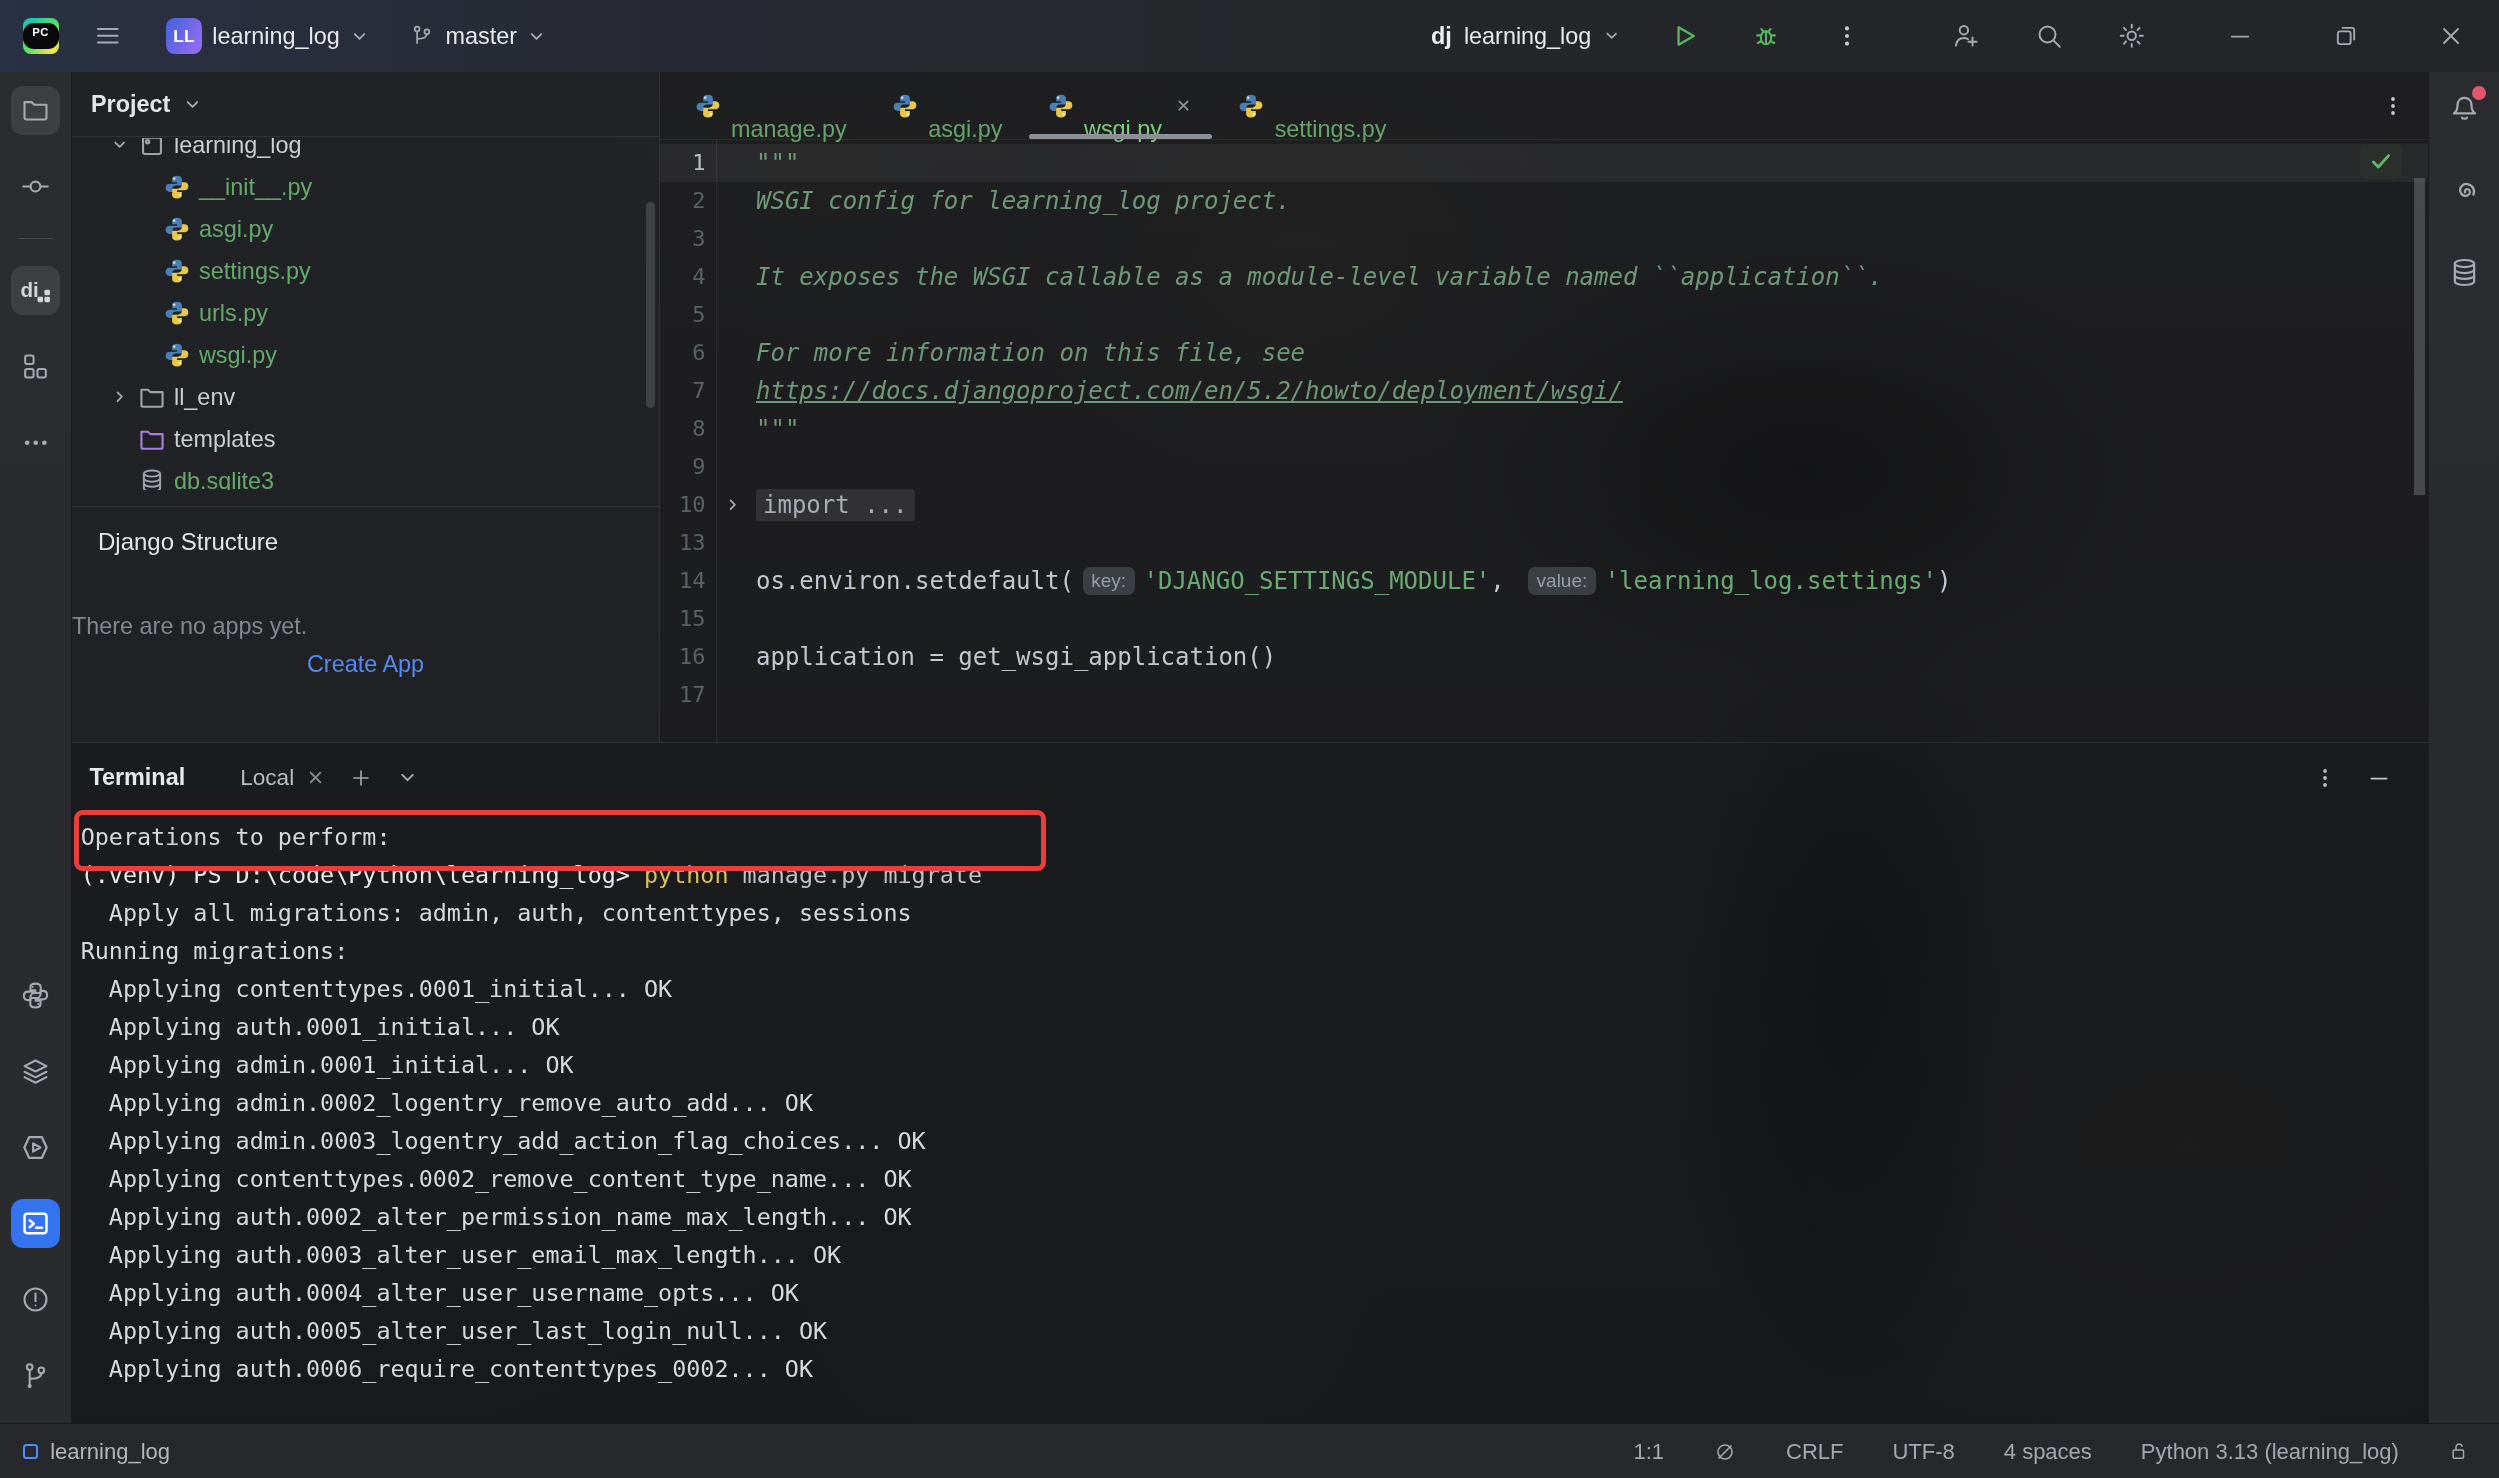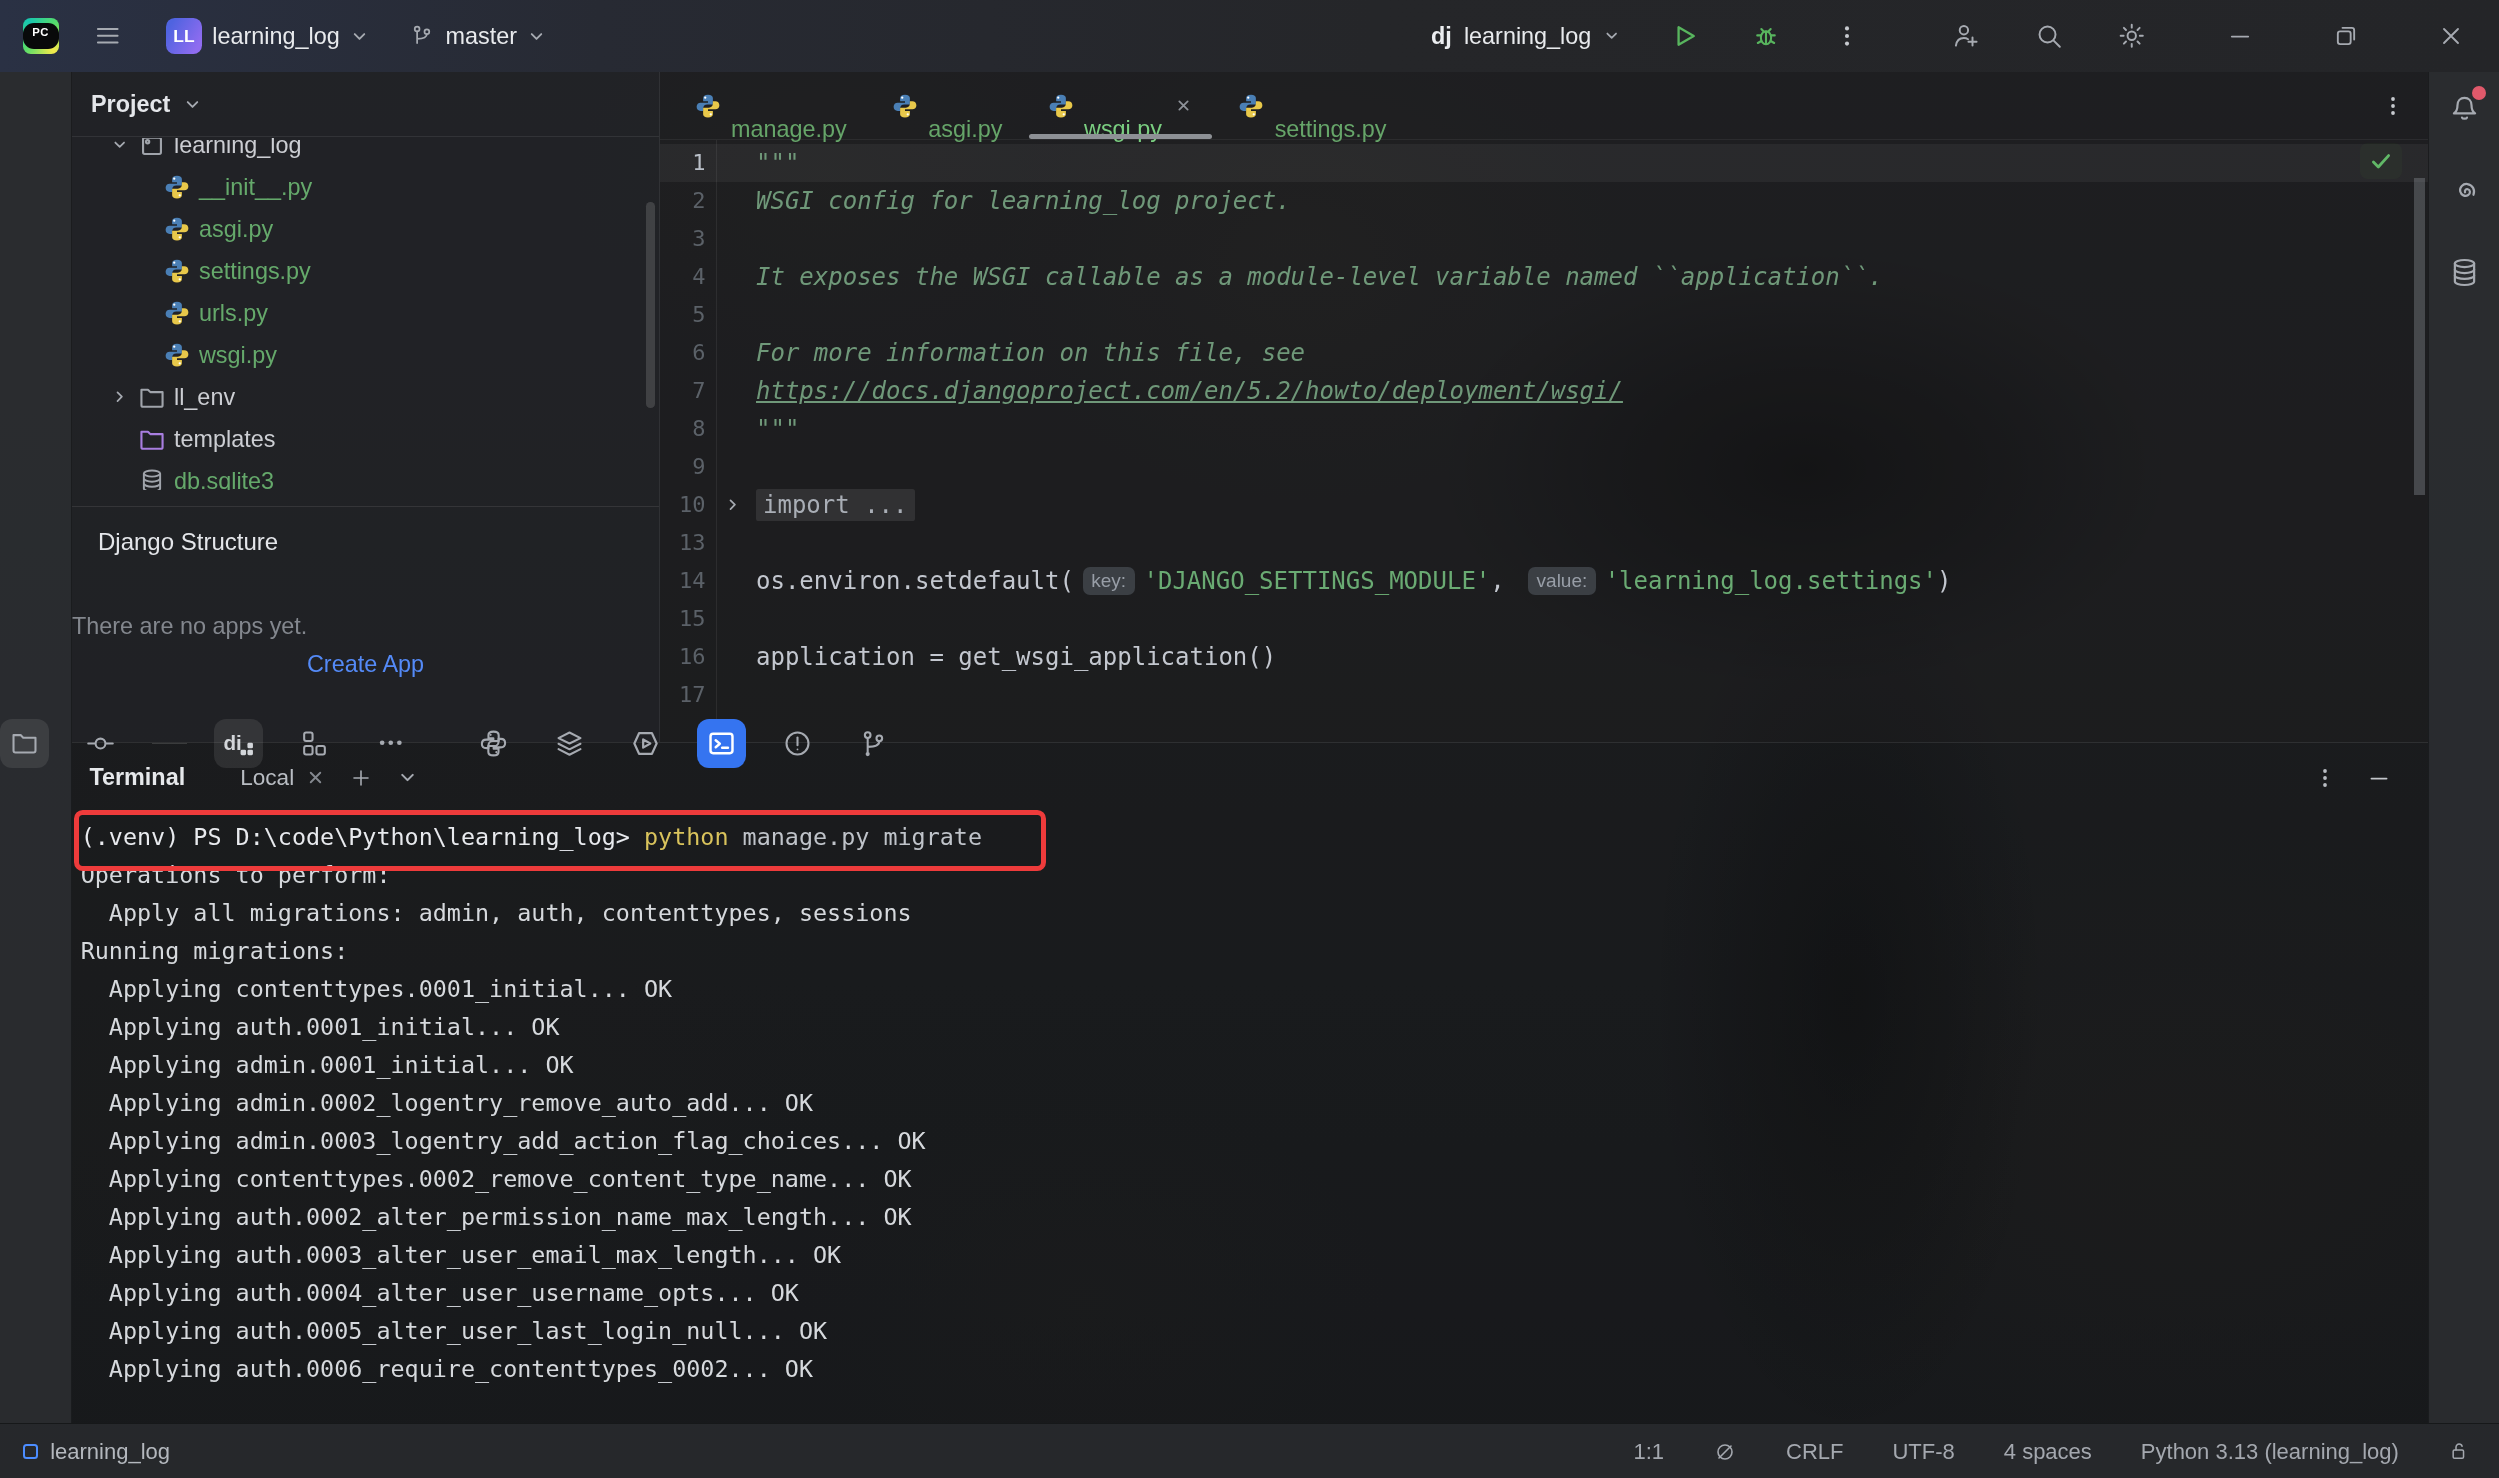--- a/index.html
+++ b/index.html
@@ -29,21 +29,21 @@
     font-weight:bold;display:flex;align-items:flex-start;justify-content:center;padding-top:2.6px;letter-spacing:0.4px;}
   .tb-widget{display:flex;align-items:center;gap:10.4px;padding:7px 8.7px;border-radius:8.7px;cursor:default;}
   .ll-badge{width:36px;height:36px;border-radius:8.7px;background:linear-gradient(120deg,#4f63e0 15%,#8f6cf0 85%);
     color:#fff;font-weight:bold;font-size:17.4px;display:flex;align-items:center;justify-content:center;}
   .tb-text{font-size:23.4px;color:#e8eaed;}
   .tb-right{margin-left:auto;display:flex;align-items:center;gap:29.5px;}
   .dj-mark{font-size:23.4px;font-weight:bold;color:#eceef1;letter-spacing:0;}
   .winbtn{padding:0 12px;display:flex;align-items:center;}
   
   .leftbar{position:absolute;left:0;top:72px;width:72px;height:1351px;z-index:4;background:rgba(43,45,48,.94);
-    border-right:0.9px solid rgba(0,0,0,.35);display:flex;flex-direction:row;align-items:center;padding:14px 0 22.6px;gap:27px;}
+    border-right:0.9px solid rgba(0,0,0,.35);display:flex;flex-direction:column;align-items:center;padding:14px 0 22.6px;gap:27px;}
   .rightbar{position:absolute;right:0;top:72px;width:72px;height:1351px;z-index:4;background:rgba(43,45,48,.94);
     border-left:0.9px solid rgba(0,0,0,.35);display:flex;flex-direction:column;align-items:center;padding:12px 0;gap:33px;}
   .bar-chip{width:49px;height:49px;border-radius:12px;display:flex;align-items:center;justify-content:center;flex:none;}
   .bar-chip.gray{background:rgba(255,255,255,.09);}
   .bar-chip.blue{background:#3574f0;}
   .bar-ic{width:49px;height:49px;display:flex;align-items:center;justify-content:center;flex:none;}
   .bar-divider{width:35px;height:0.9px;background:rgba(255,255,255,.14);flex:none;}
   .bar-spacer{flex:1;}
   .bell-wrap{position:relative;}
   .bell-dot{position:absolute;right:3.5px;top:1.7px;width:14px;height:14px;border-radius:50%;background:#e0596b;}
@@ -608,22 +608,22 @@
         </div>
         <div style="display:flex;">
           <svg class="ic" width="26" height="26" viewBox="0 0 24 24" style="stroke:#c3c6cb;">
               <path d="M5 12.5h14"></path>
             </svg>
         </div>
       </div>
     </div>
     <div class="term-body" id="term">
       <div class="cmd-box"></div>
-    <div class="term-line"><span class="t-prompt">(.venv) PS D:\code\Python\learning_log&gt; </span><span class="t-cmd">python</span><span class="t-arg"> manage.py migrate</span></div>
-        <div class="term-line">Operations to perform:</div>
+    <div class="term-line">Operations to perform:</div>
+        <div class="term-line"><span class="t-prompt">(.venv) PS D:\code\Python\learning_log&gt; </span><span class="t-cmd">python</span><span class="t-arg"> manage.py migrate</span></div>
         <div class="term-line">  Apply all migrations: admin, auth, contenttypes, sessions</div>
         <div class="term-line">Running migrations:</div>
         <div class="term-line">  Applying contenttypes.0001_initial... OK</div>
         <div class="term-line">  Applying auth.0001_initial... OK</div>
         <div class="term-line">  Applying admin.0001_initial... OK</div>
         <div class="term-line">  Applying admin.0002_logentry_remove_auto_add... OK</div>
         <div class="term-line">  Applying admin.0003_logentry_add_action_flag_choices... OK</div>
         <div class="term-line">  Applying contenttypes.0002_remove_content_type_name... OK</div>
         <div class="term-line">  Applying auth.0002_alter_permission_name_max_length... OK</div>
         <div class="term-line">  Applying auth.0003_alter_user_email_max_length... OK</div>

